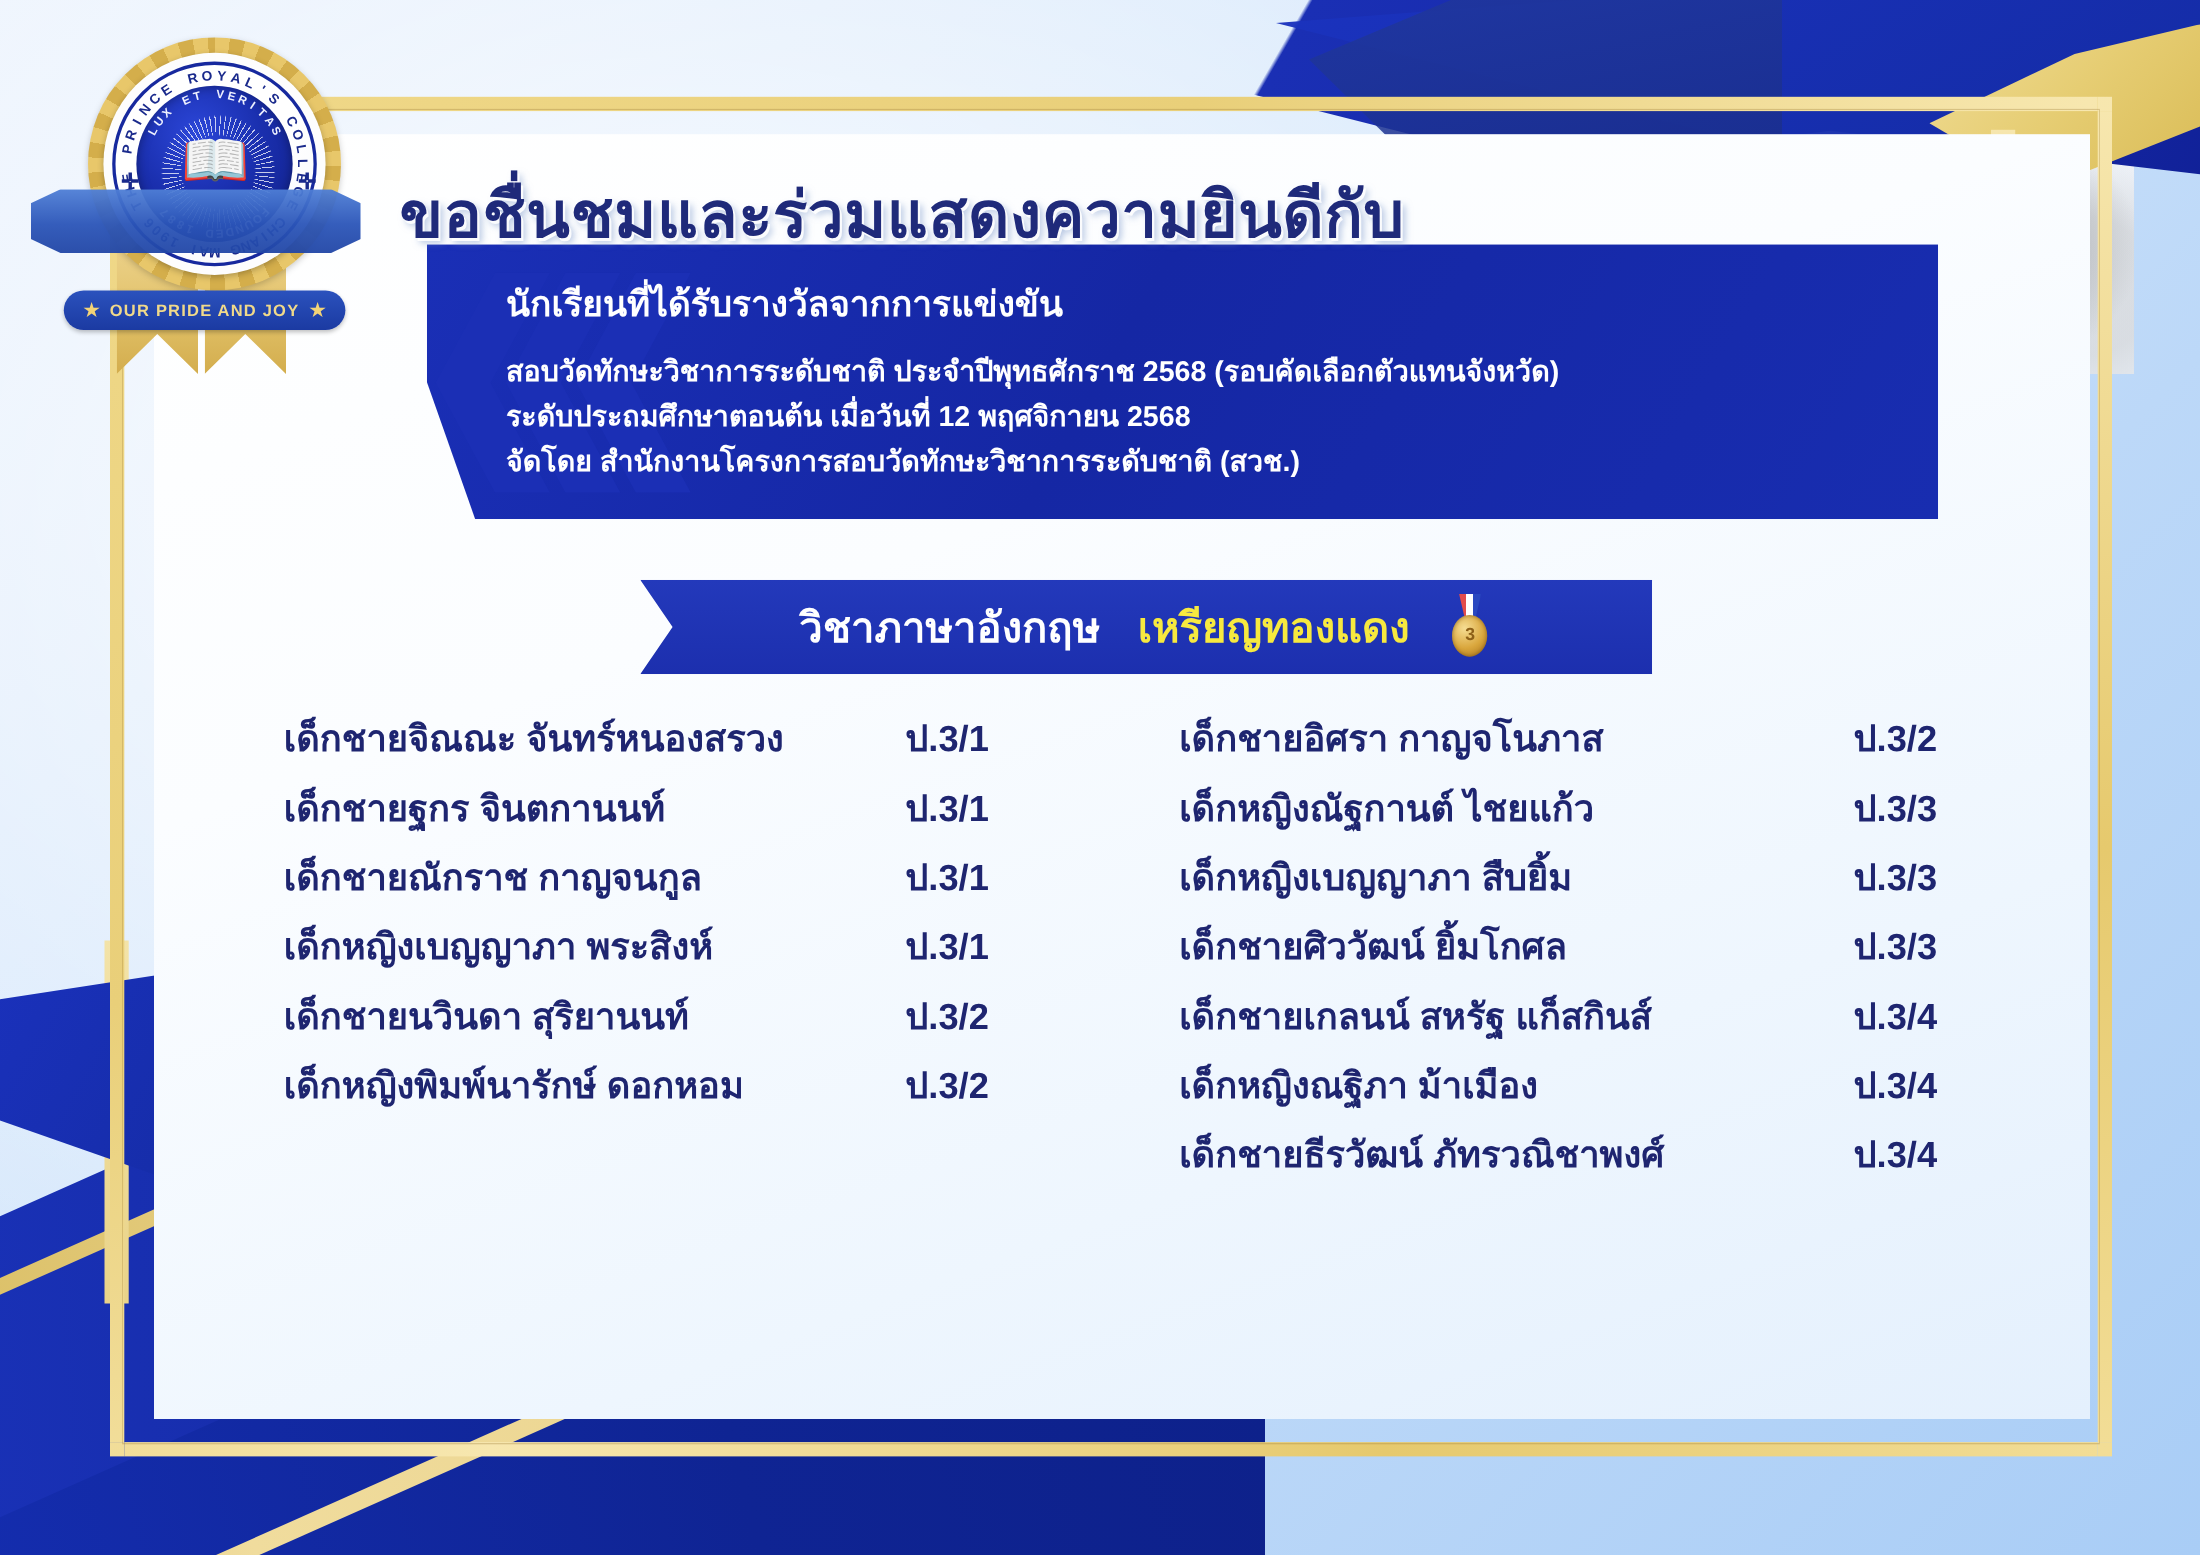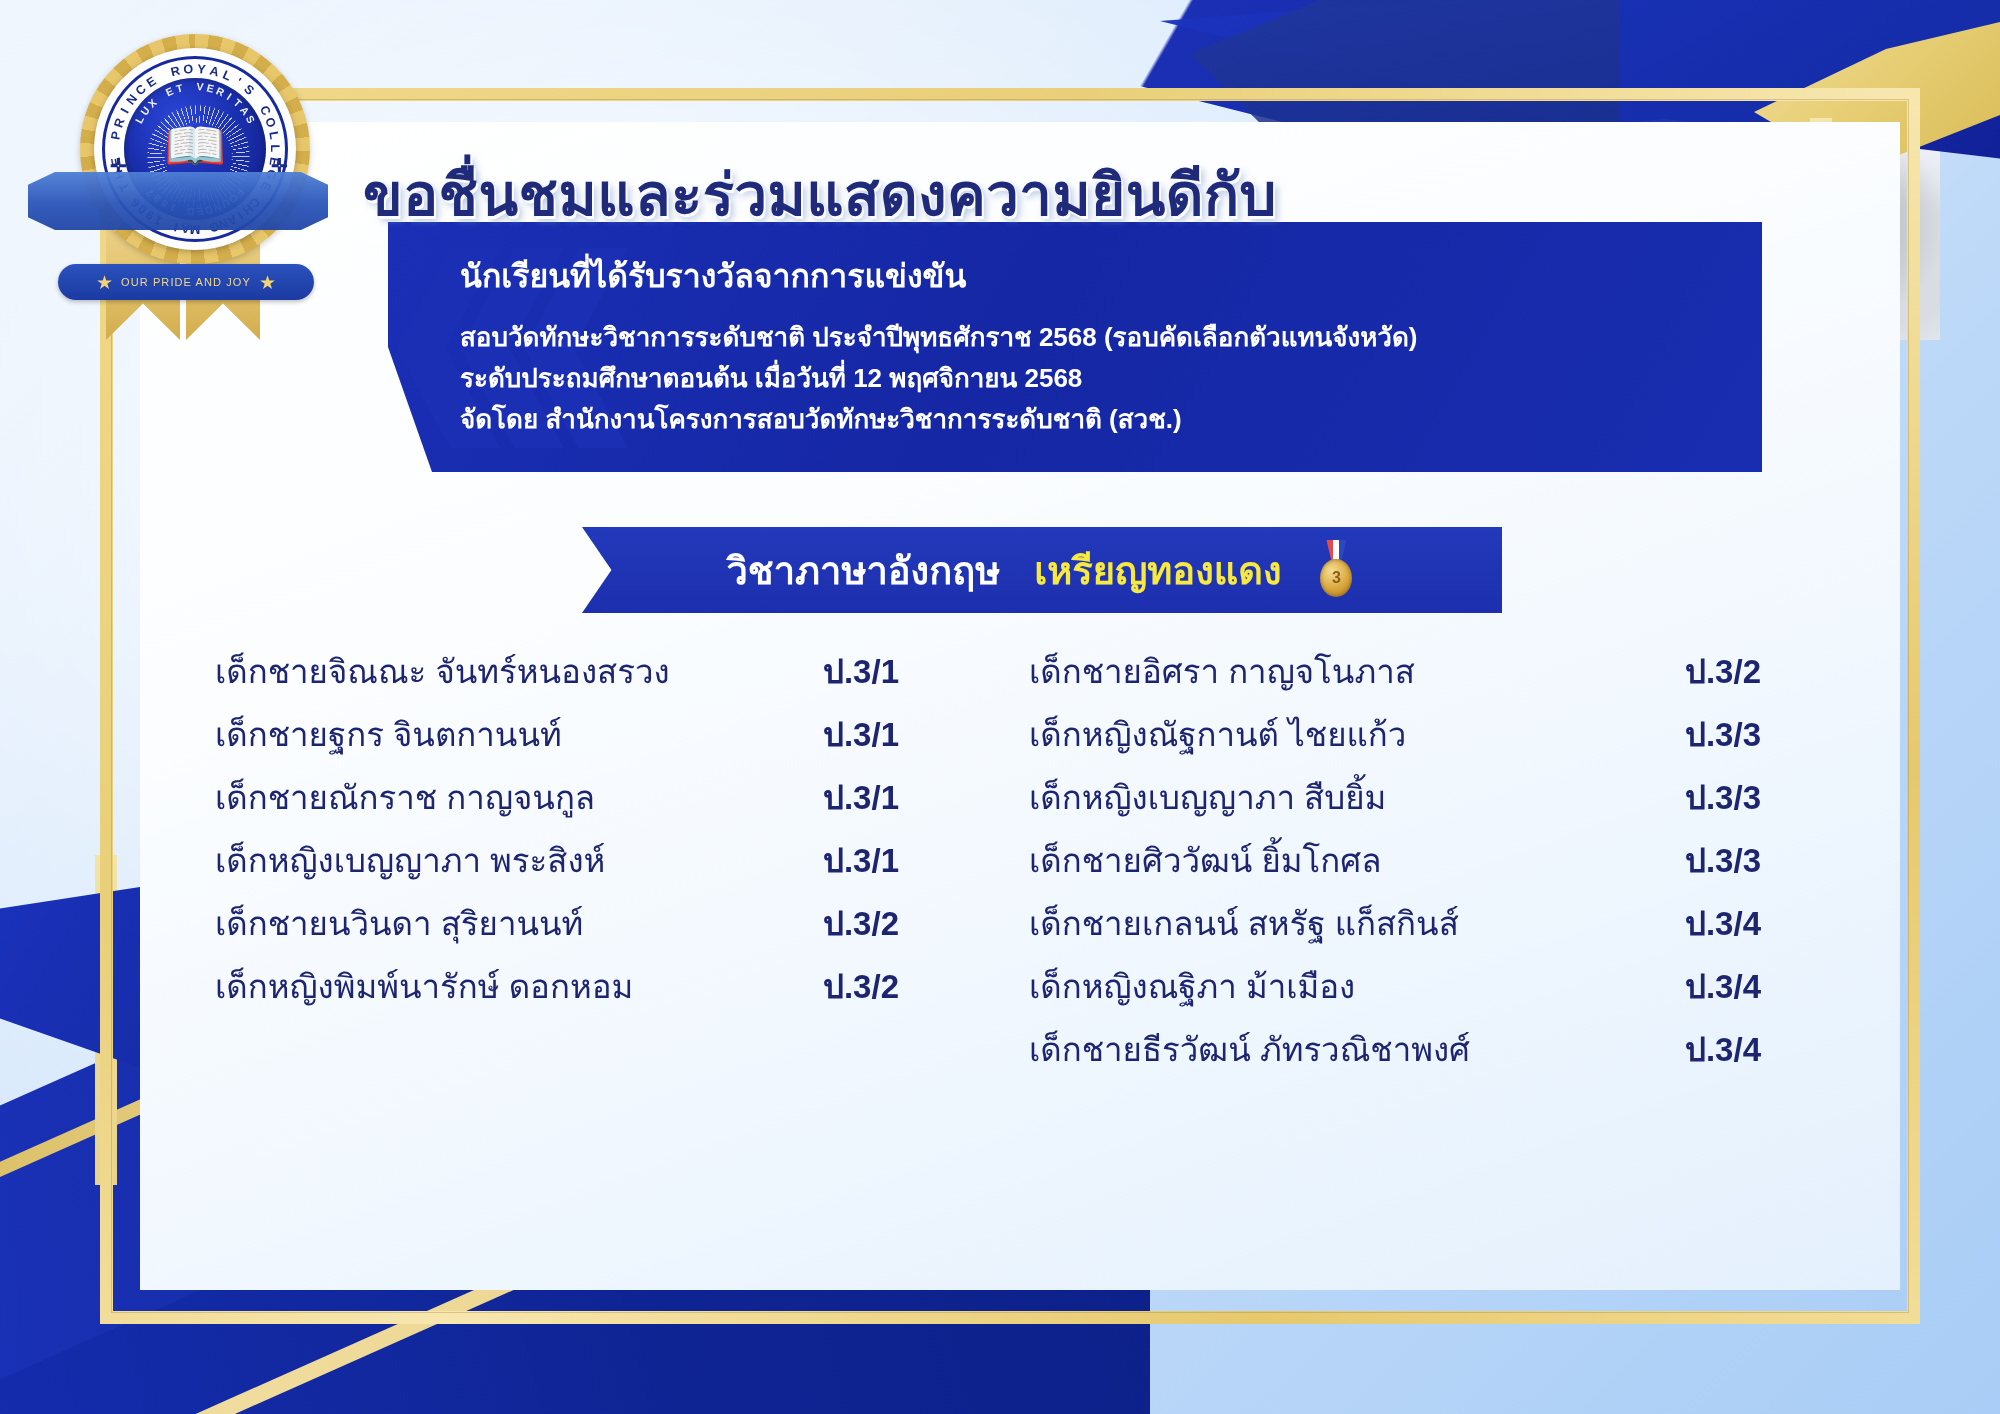--- a/index.html
+++ b/index.html
@@ -195,21 +195,21 @@
   .ribbon-tail.a{ left:78px; top:176px; clip-path:polygon(0 0,100% 0,100% 100%,50% 74%,0 100%); }
   .ribbon-tail.b{ left:158px; top:176px; clip-path:polygon(0 0,100% 0,100% 100%,50% 74%,0 100%); }
   .pill{
     position:absolute; left:30px; top:240px; width:256px; height:36px;
     border-radius:18px;
     background:linear-gradient(180deg,#2b52bd,#1b3aa2);
     display:flex; align-items:center; justify-content:center; gap:8px;
     box-shadow:0 2px 4px rgba(0,0,0,.25);
   }
   .pill-text{
-    color:#f0d98a; font-size:11px; font-weight:normal; letter-spacing:1.1px;
+    color:#f0d98a; font-size:15px; font-weight:bold; letter-spacing:1.1px;
   }
   .star{ color:#f2d377; font-size:19px; line-height:1; }
 
   
   .main-title{
     position:absolute; left:0; top:148px; width:1640px;
     text-align:center;
     font-size:58px; font-weight:bold;
     color:#1f2a7a;
     text-shadow: 2px 3px 0 rgba(255,255,255,.9), 4px 5px 7px rgba(120,150,200,.55);
@@ -284,21 +284,21 @@
   .lists{
     position:absolute; left:215px; top:645px; width:1600px; z-index:7;
     display:flex; gap:28px;
   }
   .col{ width:786px; }
   .row{
     display:flex; align-items:baseline; justify-content:space-between;
     height:63px;
   }
   .row .nm{
-    font-size:33px; font-weight:normal; color:#1e2570; white-space:nowrap;
+    font-size:33px; font-weight:bold; color:#1e2570; white-space:nowrap;margin-left:43px;
   }
   .row .cls{
     font-size:33px; font-weight:bold; color:#1e2570; white-space:nowrap;
     min-width:118px; text-align:left;
   }
   .col.left .cls{ margin-right:60px; }
   .col.right .cls{ margin-right:12px; }
   .row.empty .nm,.row.empty .cls{ visibility:hidden; }
 </style>
 </head>

